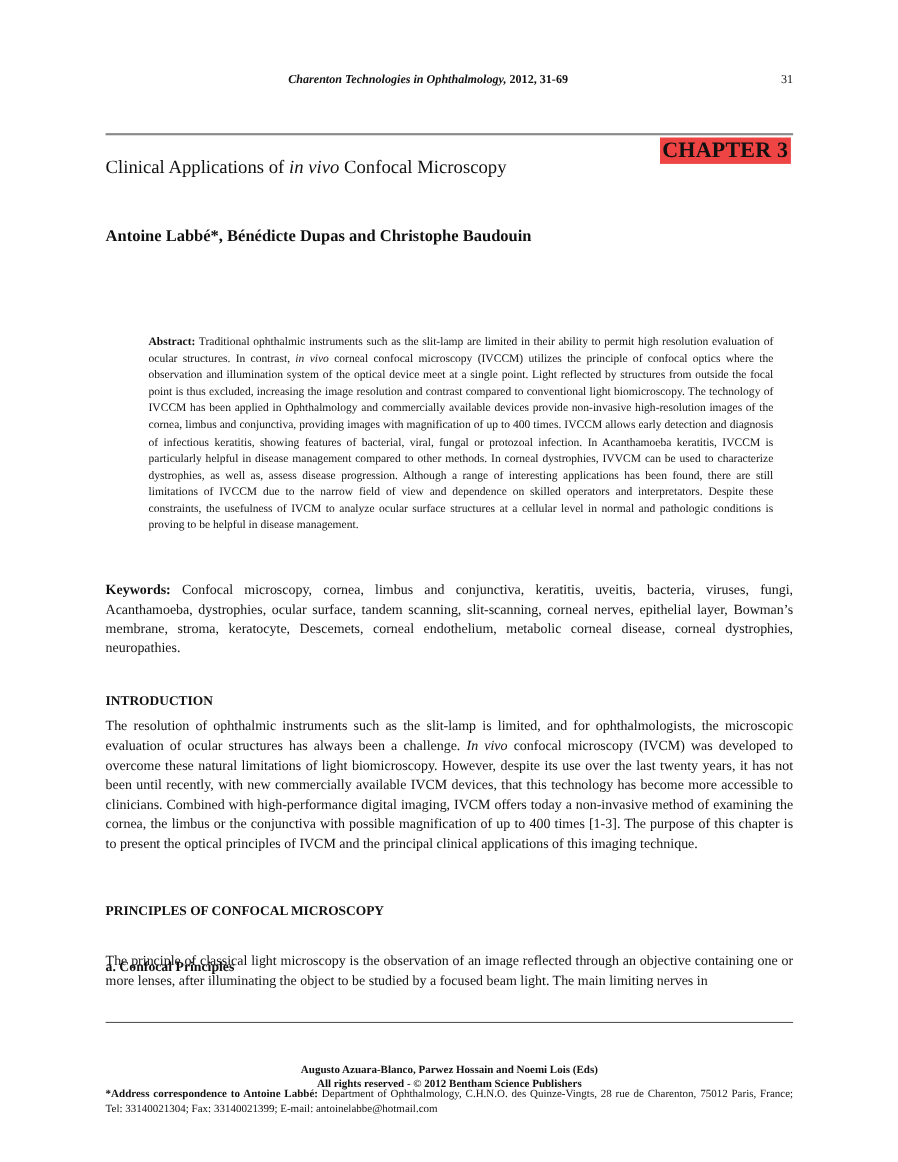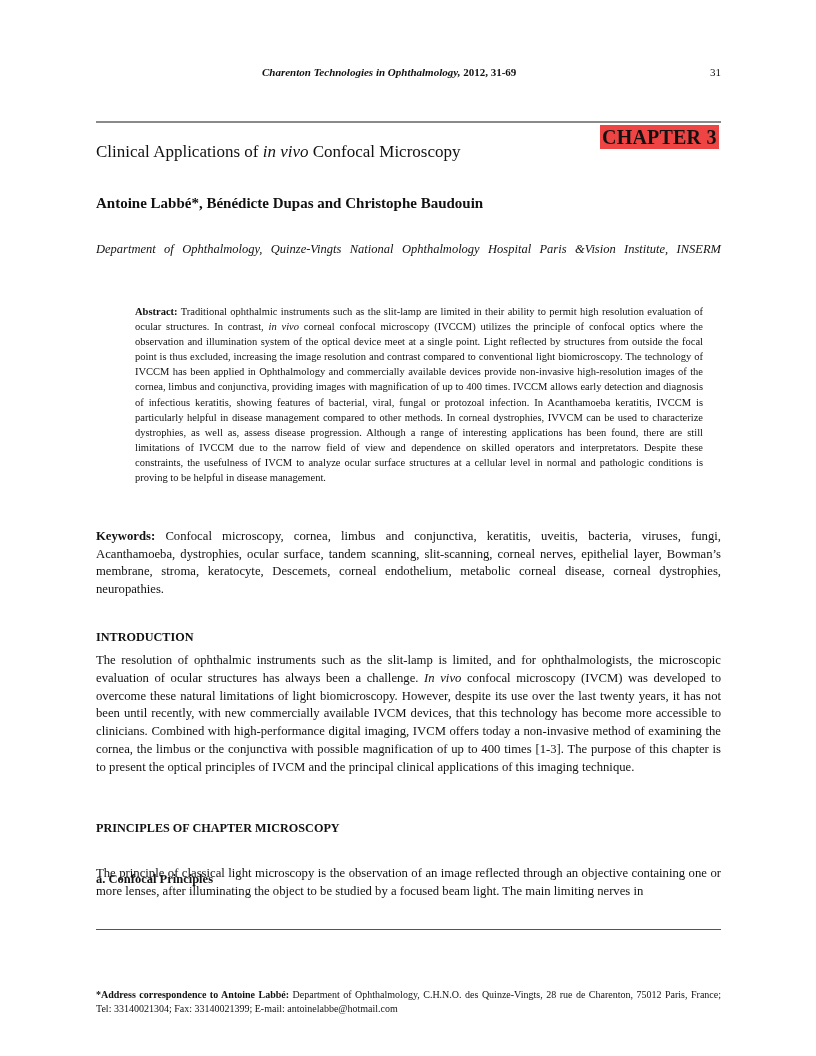--- a/index.html
+++ b/index.html
@@ -6,21 +6,21 @@
   body { width: 816px; height: 1056px; position: relative; overflow: hidden;
          font-family: "Liberation Serif", "DejaVu Serif", serif; color: #111; }
   .abs { position: absolute; }
   .running-head { left: 262px; top: 66px; width: 400px; font-size: 11px; font-weight: bold; font-style: italic; }
   .running-head .plain { font-style: normal; }
   .page-num { left: 700px; top: 66px; width: 21px; text-align: right; font-size: 11px; font-weight: normal; }
   .chapter { left: 600px; top: 96px; font-size: 20px; font-weight: bold; background: #ef4444; padding: 0 2px; line-height: 24px; letter-spacing: 0.2px; margin-top: 29px; }
   .rule-top { left: 96px; top: 121px; width: 625px; height: 2px; background: #8a8a8a; }
   .title { left: 96px; top: 142px; font-size: 17px; font-weight: normal; }
   .title i { font-style: italic; }
-  .authors { left: 96px; top: 195px; font-size: 15px; font-weight: bold; }
+  .authors { left: 96px; top: 207px; font-size: 15px; font-weight: bold; }
   .affil { left: 96px; top: 241px; width: 625px; font-size: 12.5px; font-style: italic; line-height: 16px; text-align: justify; }
   .affil .ln1 { text-align: justify; text-align-last: justify; display: block; }
   .abstract { left: 135px; top: 304px; width: 568px; font-size: 10.5px; line-height: 15.1px; text-align: justify; }
   .abstract b { font-weight: bold; }
   .keywords { left: 96px; top: 528px; width: 625px; font-size: 12.7px; line-height: 17.6px; text-align: justify; }
   .heading { left: 96px; font-size: 12.2px; font-weight: bold; text-align: center; }
   .subhead { left: 96px; font-size: 12.5px; font-weight: bold; }
   .body-para { left: 96px; width: 625px; font-size: 12.7px; line-height: 17.8px; text-align: justify; }
   .rule-foot { left: 96px; top: 929px; width: 625px; height: 1px; background: #555; }
   .footnote { left: 96px; top: 988px; width: 625px; font-size: 10px; line-height: 14px; text-align: justify; }
@@ -31,30 +31,32 @@
 
 <div class="abs running-head"><span>Charenton Technologies in Ophthalmology,</span><span class="plain"> 2012, 31-69</span></div>
 <div class="abs page-num">31</div>
 <div class="abs chapter">CHAPTER 3</div>
 <div class="abs rule-top"></div>
 
 <div class="abs title"><span>Clinical Applications of </span><i>in vivo</i><span> Confocal Microscopy</span></div>
 
 <div class="abs authors">Antoine Labbé*, Bénédicte Dupas and Christophe Baudouin</div>
 
-<div class="abs affil"><span class="ln1">Department of Ophthalmology, Quinze-Vingts National Ophthalmology Hospital Paris &amp;Vision Institute, INSERM</span></div>
+<div class="abs affil"></div>
 
 <div class="abs abstract"><b>Abstract:</b><span> Traditional ophthalmic instruments such as the slit-lamp are limited in their ability to permit high resolution evaluation of ocular structures. In contrast, </span><i>in vivo</i><span> corneal confocal microscopy (IVCCM) utilizes the principle of confocal optics where the observation and illumination system of the optical device meet at a single point. Light reflected by structures from outside the focal point is thus excluded, increasing the image resolution and contrast compared to conventional light biomicroscopy. The technology of IVCCM has been applied in Ophthalmology and commercially available devices provide non-invasive high-resolution images of the cornea, limbus and conjunctiva, providing images with magnification of up to 400 times. IVCCM allows early detection and diagnosis of infectious keratitis, showing features of bacterial, viral, fungal or protozoal infection. In Acanthamoeba keratitis, IVCCM is particularly helpful in disease management compared to other methods. In corneal dystrophies, IVVCM can be used to characterize dystrophies, as well as, assess disease progression. Although a range of interesting applications has been found, there are still limitations of IVCCM due to the narrow field of view and dependence on skilled operators and interpretators. Despite these constraints, the usefulness of IVCM to analyze ocular surface structures at a cellular level in normal and pathologic conditions is proving to be helpful in disease management.</span></div>
 
 <div class="abs keywords"><b>Keywords:</b><span> Confocal microscopy, cornea, limbus and conjunctiva, keratitis, uveitis, bacteria, viruses, fungi, Acanthamoeba, dystrophies, ocular surface, tandem scanning, slit-scanning, corneal nerves, epithelial layer, Bowman’s membrane, stroma, keratocyte, Descemets, corneal endothelium, metabolic corneal disease, corneal dystrophies, neuropathies.</span></div>
 
 <div class="abs heading" style="top:630px;">INTRODUCTION</div>
 <div class="abs body-para" style="top:652px;"><span>The resolution of ophthalmic instruments such as the slit-lamp is limited, and for ophthalmologists, the microscopic evaluation of ocular structures has always been a challenge. </span><i>In vivo</i><span> confocal microscopy (IVCM) was developed to overcome these natural limitations of light biomicroscopy. However, despite its use over the last twenty years, it has not been until recently, with new commercially available IVCM devices, that this technology has become more accessible to clinicians. Combined with high-performance digital imaging, IVCM offers today a non-invasive method of examining the cornea, the limbus or the conjunctiva with possible magnification of up to 400 times [1-3]. The purpose of this chapter is to present the optical principles of IVCM and the principal clinical applications of this imaging technique.</span></div>
 
-<div class="abs heading" style="top:821px;">PRINCIPLES OF CHAPTER MICROSCOPY</div>
+<div class="abs heading" style="top:821px;">PRINCIPLES OF CONFOCAL MICROSCOPY</div>
 <div class="abs subhead" style="top:844px;margin-top:28px;">a. Confocal Principles</div>
 <div class="abs body-para" style="top:865px;">The principle of classical light microscopy is the observation of an image reflected through an objective containing one or more lenses, after illuminating the object to be studied by a focused beam light. The main limiting nerves in</div>
 
 <div class="abs rule-foot"></div>
 <div class="abs footnote"><b>*Address correspondence to Antoine Labbé:</b><span> Department of Ophthalmology, C.H.N.O. des Quinze-Vingts, 28 rue de Charenton, 75012 Paris, France; Tel: 33140021304; Fax: 33140021399; E-mail: antoinelabbe@hotmail.com</span></div>
 
 <div class="abs publisher">
+  <div>Augusto Azuara-Blanco, Parwez Hossain and Noemi Lois (Eds)</div>
+  <div>All rights reserved - © 2012 Bentham Science Publishers</div>
 </div>
 
 </body></html>

